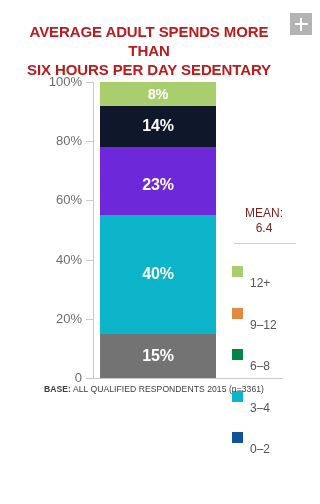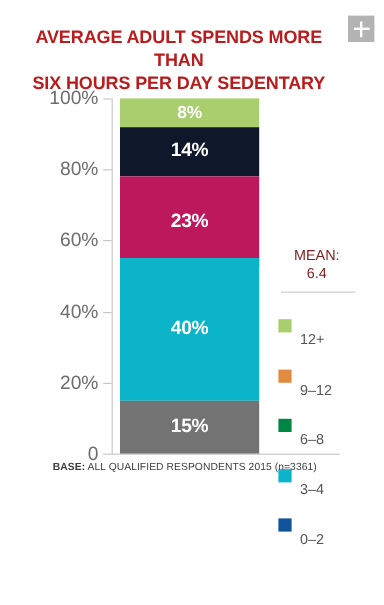--- a/index.html
+++ b/index.html
@@ -102,21 +102,21 @@
     right: 0;
     top: 0;
     width: 7px;
     height: 1px;
     background: #c9c9c9;
   }
   .ytick .tick-label {
     position: absolute;
     right: 11px;
     top: -8px;
-    font-size: 16px;
+    font-size: 13px;
     color: #6d6d6d;
     white-space: nowrap;
   }
 
   .seg {
     position: absolute;
     left: 0;
     width: 100%;
     display: flex;
     align-items: center;
@@ -231,21 +231,21 @@
         <div class="tick-label">0</div>
       </div>
     </div>
   <div class="plot" id="plot">
       <div class="seg" style="background: rgb(169, 206, 109); top: 0px; height: 23.68px;">
         <span class="seg-label small">8%</span>
       </div>
       <div class="seg" style="background: #0f172a; top: 23.68px; height: 41.44px;">
         <span class="seg-label">14%</span>
       </div>
-      <div class="seg" style="background: #be185d; top: 65.12px; height: 75px;">
+      <div class="seg" style="background: #6d28d9; top: 65.12px; height: 75px;">
         <span class="seg-label">23%</span>
       </div>
       <div class="seg" style="background: rgb(11, 180, 200); top: 133.2px; height: 118.4px;">
         <span class="seg-label">40%</span>
       </div>
       <div class="seg" style="background: #737373; top: 251.6px; height: 44.4px;">
         <span class="seg-label">15%</span>
       </div>
     </div>
 </div>

